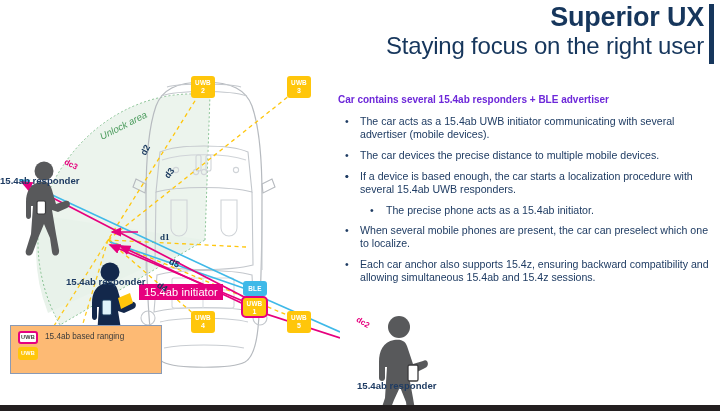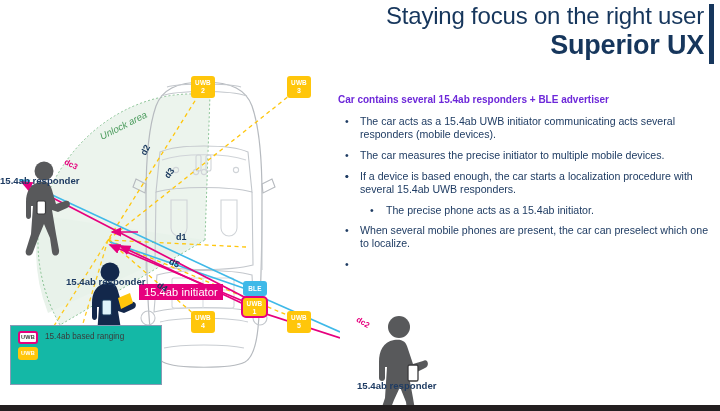--- a/index.html
+++ b/index.html
@@ -177,22 +177,22 @@
     font-size: 11px;
     padding: 1.5px 5px 2px 5px;
     white-space: nowrap;
     letter-spacing: 0.1px;
   }
 
   
   #legend {
     position: absolute;
     left: 10px; top: 325px;
-    width: 152px; height: 60px;
-    background: #14b8a6;
+    width: 152px; height: 49px;
+    background: #fdba74;
     border: 1px solid #8a9ab5;
     padding: 5px 6px 8px 7px;
   }
   .leg-row {
     display: flex;
     align-items: flex-start;
     margin-bottom: 3px;
   }
   .leg-badge {
     flex: 0 0 auto;
@@ -227,22 +227,22 @@
     width: 720px; height: 6px;
     background: #231f20;
   }
 </style>
 </head>
 <body>
 
 <div id="slide">
 
   <div id="title-block">
+    <div id="title-main">Superior UX</div>
     <div id="title-sub">Staying focus on the right user</div>
-    <div id="title-main">Superior UX</div>
     <div id="title-bar"></div>
   </div>
 
   <div id="diagram">
 
     <svg id="svg-layer" width="340" height="345" viewBox="0 0 340 345">
       <defs>
         <marker id="arrM" markerWidth="7" markerHeight="7" refX="6" refY="3" orient="auto">
           <path d="M0,0 L7,3 L0,6 z" fill="#e6007e"></path>
         </marker>
@@ -408,62 +408,63 @@
     <div id="badge-ble">BLE</div>
     <div id="badge-uwb1">
       <span>UWB</span>
       <span class="n">1</span>
     </div>
 
     <div id="unlock-label" style="left:98px; top:72px;">Unlock area</div>
 
     <div id="initiator-tag">15.4ab initiator</div>
 
-    <div class="dlabel" style="left:176px; top:172px;">d1</div>
+    <div class="dlabel" style="left:160px; top:172px;font-family:Liberation Serif, serif;">d1</div>
     <div class="dlabel" style="left:140px; top:85px; transform:rotate(-62deg);">d2</div>
     <div class="dlabel" style="left:164px; top:108px; transform:rotate(-52deg);">d3</div>
     <div class="dlabel" style="left:157px; top:222px; transform:rotate(35deg);">d4</div>
     <div class="dlabel" style="left:169px; top:198px; transform:rotate(26deg);">d5</div>
 
     <div class="dclabel" style="left:356px; top:258px; transform:rotate(31deg);">dc2</div>
     <div class="dclabel" style="left:64px; top:100px; transform:rotate(28deg);">dc3</div>
 
     <div class="person-cap" style="left:0px; top:115px;">15.4ab responder</div>
     <div class="person-cap" style="left:66px; top:216px;">15.4ab responder</div>
     <div class="person-cap" style="left:357px; top:320px;">15.4ab responder</div>
   </div>
 
   <div id="body-col">
     <div id="body-heading">Car contains several 15.4ab responders + BLE advertiser</div>
     <ul class="bl">
       <li>
         <span class="bdot">•</span>
-        <span>The car acts as a 15.4ab UWB initiator communicating acts several responders (mobile devices).</span>
-      </li>
-      <li>
-        <span class="bdot">•</span>
-        <span>The car measures the precise initiator to multiple mobile devices.</span>
+        <span>The car acts as a 15.4ab UWB initiator communicating with several advertiser (mobile devices).</span>
+      </li>
+      <li>
+        <span class="bdot">•</span>
+        <span>The car devices the precise distance to multiple mobile devices.</span>
       </li>
       <li>
         <span class="bdot">•</span>
       </li>
       <li>
         <span class="bdot">•</span>
         <span>If a device is based enough, the car starts a localization procedure with several 15.4ab UWB responders.</span>
       </li>
       <li class="sub">
         <span class="bdot">•</span>
         <span>The precise phone acts as a 15.4ab initiator.</span>
       </li>
       <li>
         <span class="bdot">•</span>
         <span>When several mobile phones are present, the car can preselect which one to localize.</span>
       </li>
       <li>
         <span class="bdot">•</span>
+        <span>Each car anchor also supports 15.4z, ensuring backward compatibility and allowing simultaneous 15.4ab and 15.4z sessions.</span>
       </li>
     </ul>
   </div>
 
   <div id="legend">
     <div class="leg-row">
       <div class="leg-badge ranging">UWB</div>
       <div class="leg-txt">15.4ab based ranging</div>
     </div>
     <div class="leg-row">

